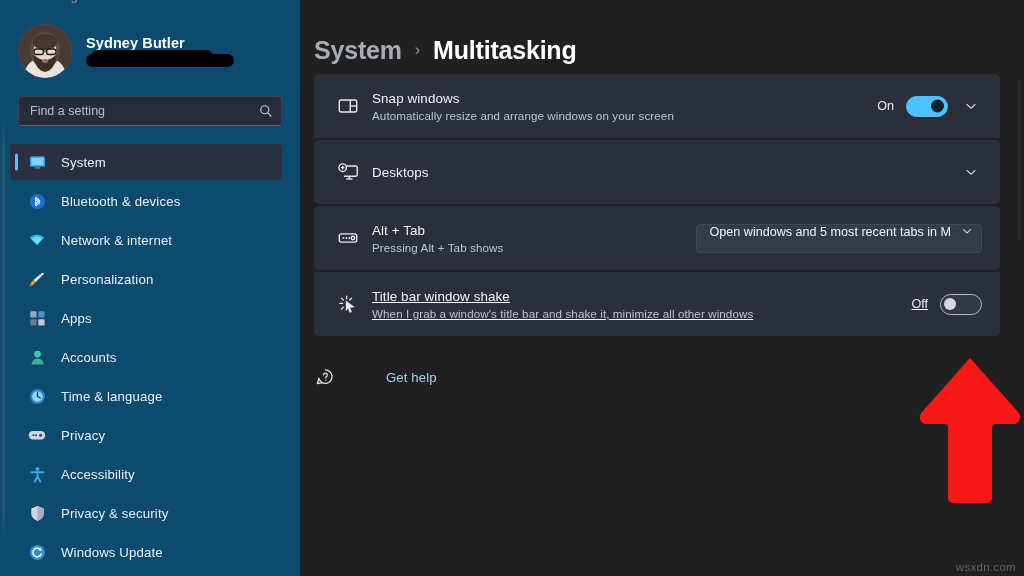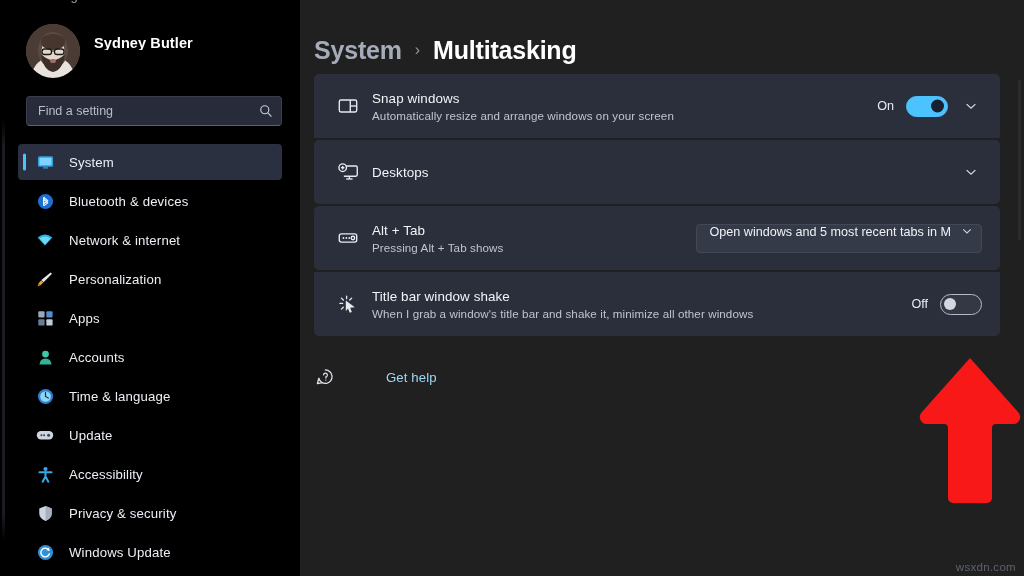--- a/index.html
+++ b/index.html
@@ -22,22 +22,22 @@
     position: absolute;
     inset: 0;
     display: flex;
     background: #202020;
   }
 
   
   #sidebar {
     width: 300px;
     flex: 0 0 300px;
-    background: #000000;
-    padding: 0 0 0 8px;
+    background: #0c4a6e;
+    padding: 0 0 0 0;
     position: relative;
     overflow: hidden;
   }
 
   #sidebar-scrollbar {
     position: absolute;
     left: 2px;
     top: 120px;
     width: 3px;
     height: 420px;
@@ -218,21 +218,21 @@
   .card {
     background: #2b2f3c;
     border-radius: 5px;
     height: 64px;
     display: flex;
     align-items: center;
     padding: 0 18px 0 14px;
     gap: 0;
   }
   .card:nth-child(1) { border-radius: 5px 5px 0 0; }
-  .card:nth-child(4) { border-radius: 0 0 5px 5px; }
+  .card:nth-child(4) { border-radius: 0 0 5px 5px; text-decoration: underline; }
 
   .card-icon {
     flex: 0 0 40px;
     width: 40px;
     display: flex;
     align-items: center;
     justify-content: center;
     color: #e7eaf0;
   }
 
@@ -521,21 +521,21 @@
 
       <div class="nav-item">
         <span class="nav-icon">
           <svg width="18" height="18" viewBox="0 0 18 18">
             <rect x="0.8" y="5" width="16.4" height="8.4" rx="4.2" fill="#cfd5e0"></rect>
             <circle cx="5.4" cy="9.2" r="1.05" fill="#3c4351"></circle>
             <circle cx="8.1" cy="9.2" r="1.05" fill="#3c4351"></circle>
             <circle cx="12.6" cy="9.2" r="1.5" fill="#3c4351"></circle>
           </svg>
         </span>
-        <span class="nav-label">Update</span>
+        <span class="nav-label">Privacy</span>
       </div>
 
       <div class="nav-item">
         <span class="nav-icon">
           <svg width="17" height="17" viewBox="0 0 18 18">
             <circle cx="9" cy="3.2" r="2.2" fill="#3aa8e8"></circle>
             <path d="M2.6 6.6 H15.4" stroke="#3aa8e8" stroke-width="2.1" stroke-linecap="round"></path>
             <path d="M9 6.6 V11 L6 16.6 M9 11 L12 16.6" stroke="#3aa8e8" stroke-width="2.1" stroke-linecap="round" fill="none"></path>
           </svg>
         </span>

